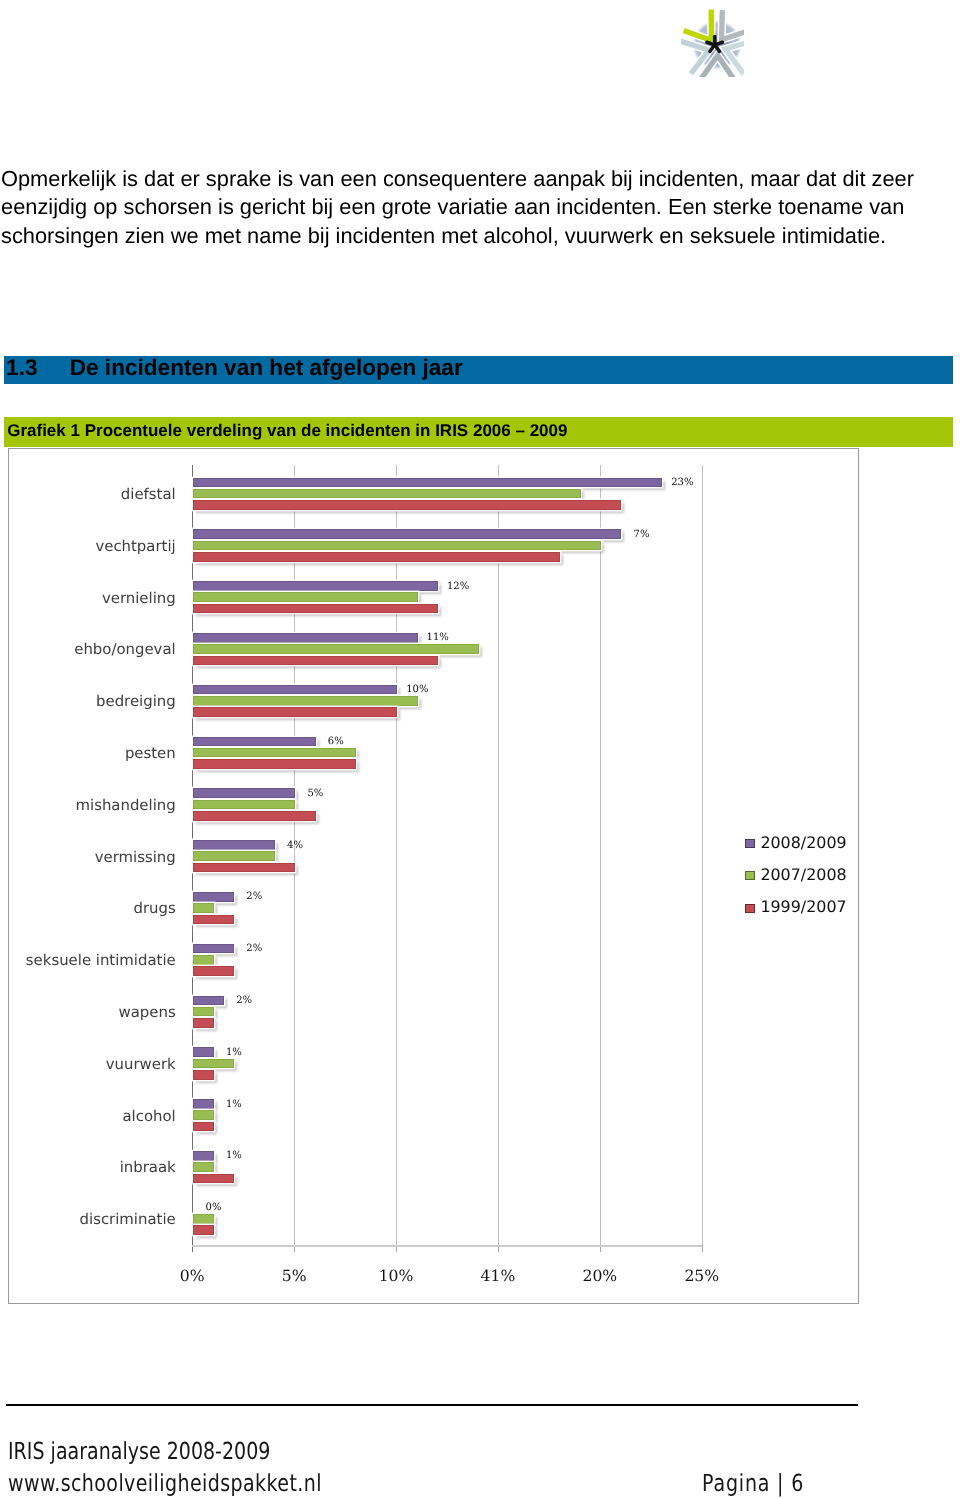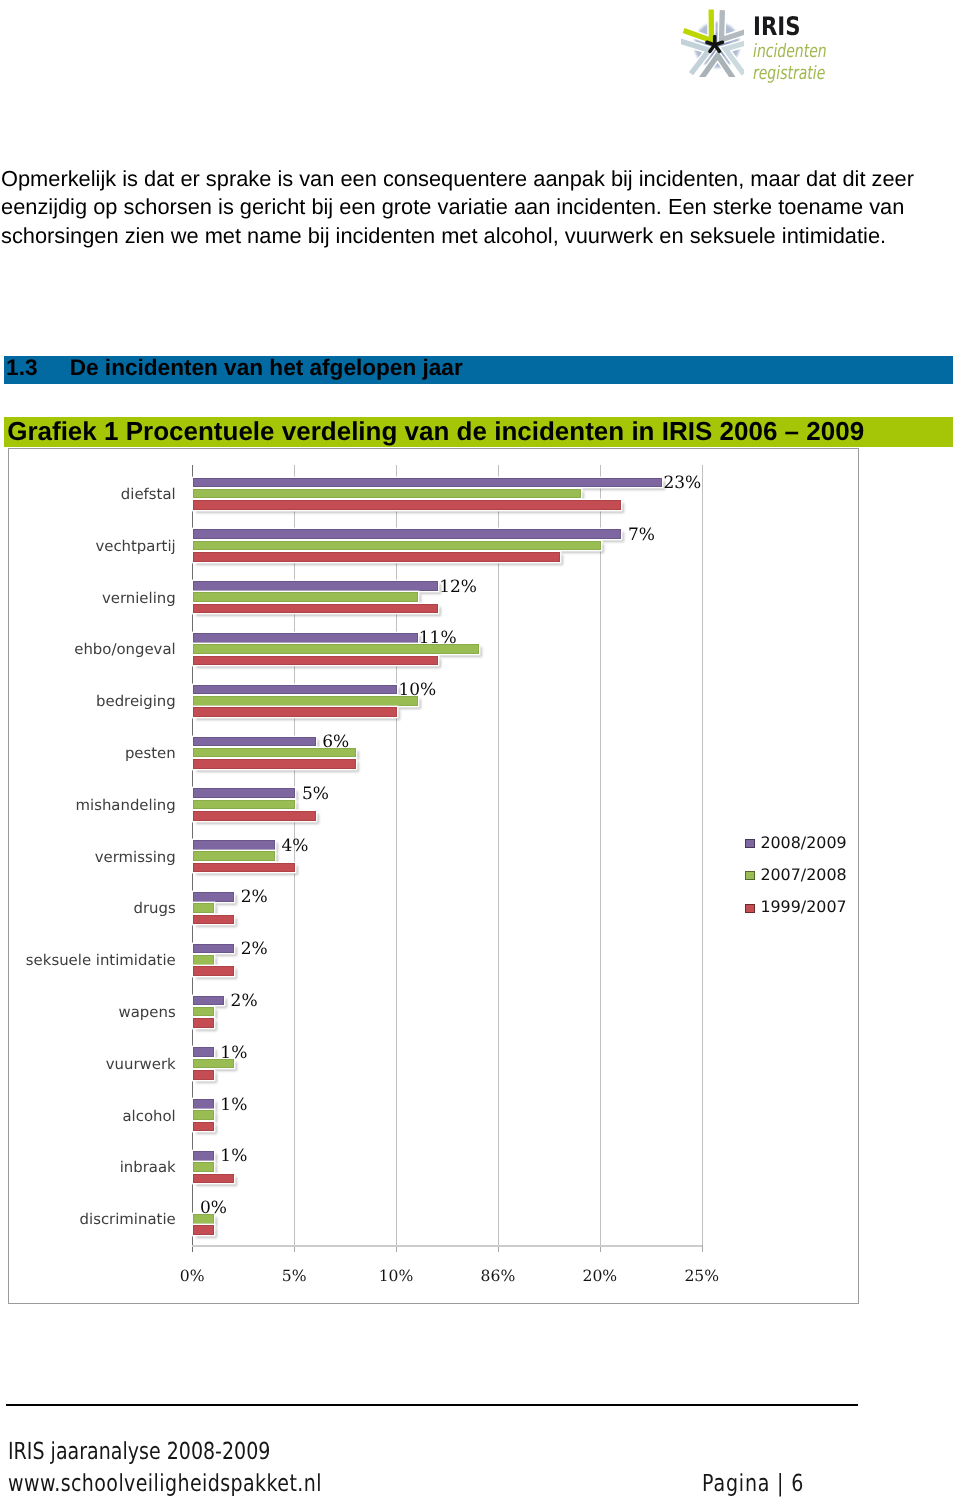--- a/index.html
+++ b/index.html
@@ -25,40 +25,40 @@
     line-height:28.65px;color:#000;text-align:left;}
 
   
   #heading{position:absolute;left:4px;top:355.5px;width:949px;height:28.5px;background:#0369a1;}
   #heading-inner{position:absolute;left:2.1px;top:-0.5px;font-family:"Liberation Sans",sans-serif;
     font-weight:bold;font-size:22.6px;line-height:26px;color:#000;white-space:pre;}
 
   
   #caption{position:absolute;left:4px;top:417.3px;width:949px;height:29.5px;background:#a4c606;}
   #caption-inner{position:absolute;left:3.2px;top:1.2px;font-family:"Liberation Sans",sans-serif;
-    font-weight:bold;font-size:26px;line-height:26px;color:#000;white-space:pre;}
+    font-weight:bold;font-size:17px;line-height:26px;color:#000;white-space:pre;}
 
   
   #chart{position:absolute;left:8px;top:448px;width:851px;height:856px;
     border:1px solid #9b9b9b;background:#fff;box-sizing:border-box;}
   #plot{position:absolute;left:183.2px;top:16.3px;width:509.6px;height:780px;}
   .gridline{position:absolute;top:-0.5px;width:1px;height:780.5px;background:#c0c0c0;}
   #axis{position:absolute;left:0;top:-0.5px;width:1.2px;height:787.5px;background:#6e6e6e;}
   #xaxis{position:absolute;left:0;top:780.2px;width:509.6px;height:1.1px;background:#cccccc;}
   .tick{position:absolute;top:780px;width:1px;height:7px;background:#a8a8a8;}
   .xlabel{position:absolute;top:800.5px;font-family:"DejaVu Serif",serif;font-size:15.6px;
     color:#141414;text-align:center;width:120px;line-height:20px;}
   .catlabel{position:absolute;font-family:"DejaVu Sans",sans-serif;font-size:14.9px;
     color:#3d3d3d;white-space:nowrap;text-align:right;line-height:18px;}
   .bar{position:absolute;height:9.6px;box-sizing:border-box;
     box-shadow:0 0 0 1.45px #fff, 2.6px 3.2px 2.4px rgba(0,0,0,0.24);}
   .bar.s0{background:#7e66a0;border:0.8px solid #6b5689;}
   .bar.s1{background:#9abd53;border:0.8px solid #89ab49;}
   .bar.s2{background:#c34d52;border:0.8px solid #ad4347;}
-  .dlabel{position:absolute;font-family:"DejaVu Serif",serif;font-size:17px;color:#0a0a0a;
+  .dlabel{position:absolute;font-family:"DejaVu Serif",serif;font-size:10px;color:#0a0a0a;
     white-space:nowrap;line-height:16px;}
   #legend{position:absolute;left:736.2px;top:389.4px;}
   .leg-row{position:relative;height:32.1px;}
   .leg-sw{position:absolute;left:0;top:1px;width:10px;height:9px;box-sizing:border-box;
     border:1px solid rgba(0,0,0,0.45);}
   .leg-txt{position:absolute;left:15.2px;top:-4.6px;font-family:"DejaVu Sans",sans-serif;
     font-size:15.9px;color:#111;white-space:nowrap;line-height:18px;}
 
   
   #frule{position:absolute;left:6px;top:1404px;width:852px;height:2px;background:#000;}
@@ -94,25 +94,20 @@
         <path d="M18.65 72.75 L36.63 47.49 L53.32 71.98" fill="none" stroke="#ffffff" stroke-width="8.3" stroke-linecap="butt" stroke-linejoin="miter"></path>
         <path d="M18.65 72.75 L36.63 47.49 L53.32 71.98" fill="none" stroke="#a9b2b7" stroke-width="5.3" stroke-linecap="butt" stroke-linejoin="miter"></path>
         <path d="M-1.46 32.93 L28.12 42.22 L9.99 65.67" fill="none" stroke="#ffffff" stroke-width="8.3" stroke-linecap="butt" stroke-linejoin="miter"></path>
         <path d="M-1.46 32.93 L28.12 42.22 L9.99 65.67" fill="none" stroke="#c2d2d8" stroke-width="5.3" stroke-linecap="butt" stroke-linejoin="miter"></path>
         <line x1="33.70" y1="36.80" x2="33.70" y2="28.60" stroke="#131313" stroke-width="3.5" stroke-linecap="round"></line>
         <line x1="33.70" y1="36.80" x2="41.50" y2="34.27" stroke="#131313" stroke-width="3.5" stroke-linecap="round"></line>
         <line x1="33.70" y1="36.80" x2="38.52" y2="43.43" stroke="#131313" stroke-width="3.5" stroke-linecap="round"></line>
         <line x1="33.70" y1="36.80" x2="28.88" y2="43.43" stroke="#131313" stroke-width="3.5" stroke-linecap="round"></line>
         <line x1="33.70" y1="36.80" x2="25.90" y2="34.27" stroke="#131313" stroke-width="3.5" stroke-linecap="round"></line>
       </svg>
-    <div id="logo-text">
-      <div id="logo-brand">IRIS</div>
-      <div class="logo-sub">incidenten</div>
-      <div class="logo-sub">registratie</div>
-    </div>
   </div>
 
   <div id="bodytext">
     <p>Opmerkelijk is dat er sprake is van een consequentere aanpak bij incidenten, maar dat dit zeer eenzijdig op schorsen is gericht bij een grote variatie aan incidenten. Een sterke toename van schorsingen zien we met name bij incidenten met alcohol, vuurwerk en seksuele intimidatie.</p>
   </div>
 
   <div id="heading">
     <div id="heading-inner"><span>1.3</span><span style="margin-left: 32.2px;">De incidenten van het afgelopen jaar</span></div>
   </div>
 
@@ -125,21 +120,21 @@
         <div class="tick" style="left: 0px;"></div>
         <div class="xlabel" style="left: -60px;">0%</div>
         <div class="gridline" style="left: 101.92px;"></div>
         <div class="tick" style="left: 101.92px;"></div>
         <div class="xlabel" style="left: 41.92px;">5%</div>
         <div class="gridline" style="left: 203.84px;"></div>
         <div class="tick" style="left: 203.84px;"></div>
         <div class="xlabel" style="left: 143.84px;">10%</div>
         <div class="gridline" style="left: 305.76px;"></div>
         <div class="tick" style="left: 305.76px;"></div>
-        <div class="xlabel" style="left: 245.76px;">86%</div>
+        <div class="xlabel" style="left: 245.76px;">41%</div>
         <div class="gridline" style="left: 407.68px;"></div>
         <div class="tick" style="left: 407.68px;"></div>
         <div class="xlabel" style="left: 347.68px;">20%</div>
         <div class="gridline" style="left: 509.6px;"></div>
         <div class="tick" style="left: 509.6px;"></div>
         <div class="xlabel" style="left: 449.6px;">25%</div>
         <div id="axis"></div>
         <div id="xaxis"></div>
         <div class="catlabel" style="top: 19.8px; left: -900px; width: 883.5px;">diefstal</div>
         <div class="bar s0" style="left: 1.2px; top: 12.3px; width: 468.832px;"></div>

